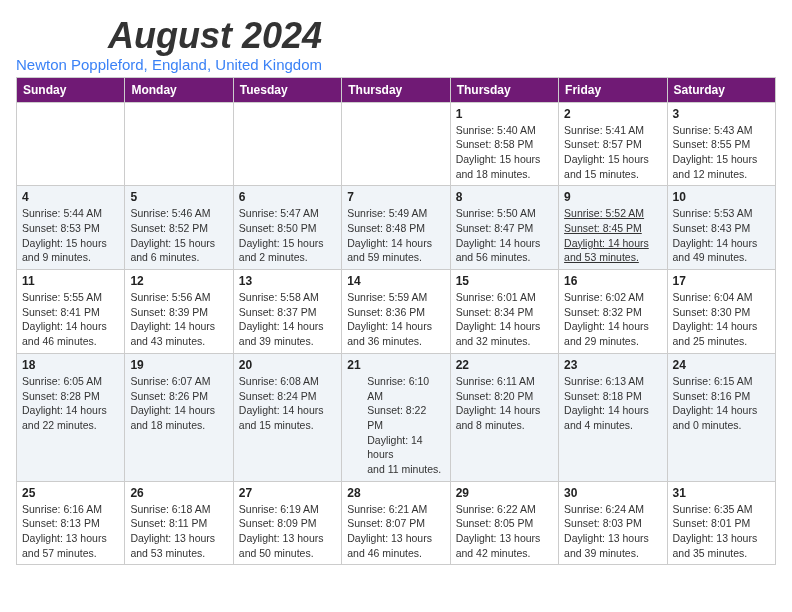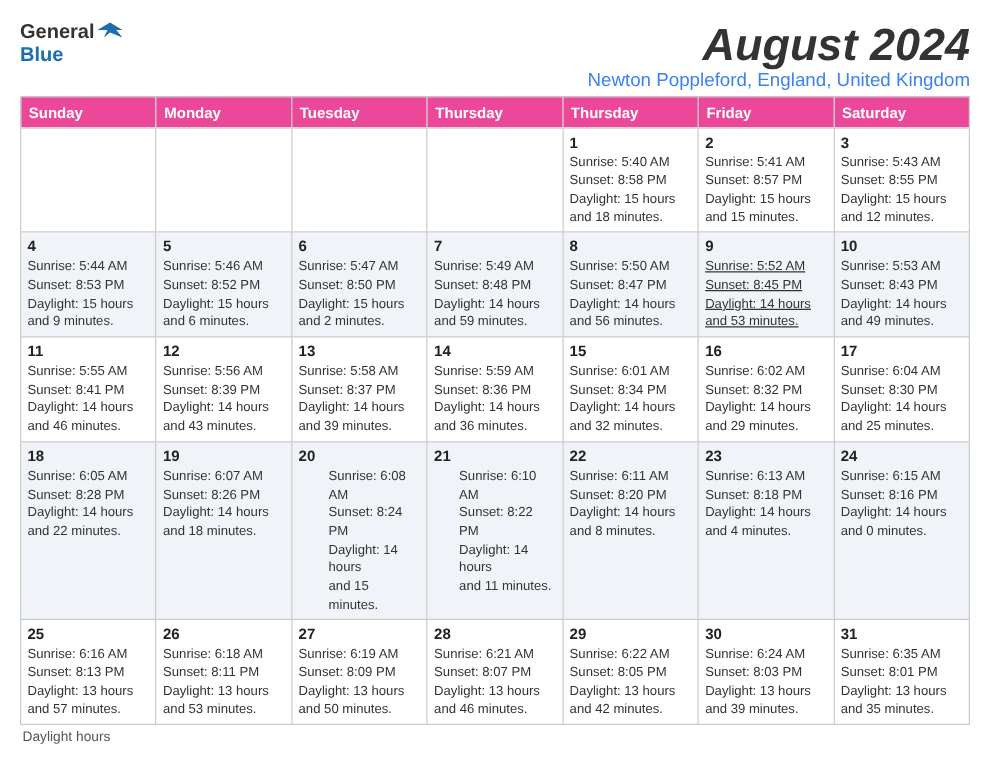--- a/index.html
+++ b/index.html
@@ -39,21 +39,21 @@
       color: #3b82f6;
       font-weight: normal;
     }
     .calendar-table {
       width: 100%;
       border-collapse: collapse;
       margin-top: 4px;
       font-size: 11px;
     }
     .calendar-table th {
-      background-color: #ec4899;
+      background-color: #701a75;
       color: #fff;
       text-align: left;
       padding: 5px 6px;
       font-size: 12px;
       font-weight: bold;
       border: 1px solid #ccc;
     }
     .calendar-table td {
       border: 1px solid #ccc;
       vertical-align: top;
@@ -86,31 +86,20 @@
       color: #555;
       margin-top: 4px;
       padding-left: 2px;
     }
   </style>
 </head>
 <body>
 
 <div class="container">
   <div class="header-row">
-    <div class="logo">
-    <div style="display:flex;flex-direction:column;align-items:flex-start;">
-      <div style="display:flex;align-items:center;gap:2px;">
-        <span style="font-size:16px;font-weight:bold;color:#333;">General</span>
-        <svg width="20" height="20" viewBox="0 0 20 20">
-          <polygon points="10,2 20,8 15,8 20,14 10,10 5,14 8,8 0,8" fill="#1a6faf"></polygon>
-        </svg>
-      </div>
-      <span style="font-size:16px;font-weight:bold;color:#1a6faf;">Blue</span>
-    </div>
-  </div>
     <div class="title-block">
       <div class="month-title">August 2024</div>
       <div class="location-title">Newton Poppleford, England, United Kingdom</div>
     </div>
   </div>
 
   <table class="calendar-table">
     <thead>
       <tr>
         <th>Sunday</th>
@@ -262,21 +251,21 @@
           </td>
           <td>
             <div class="day-number">19</div>
             <div class="day-info" style="white-space: pre-line;">Sunrise: 6:07 AM
 Sunset: 8:26 PM
 Daylight: 14 hours
 and 18 minutes.</div>
           </td>
           <td>
             <div class="day-number">20</div>
-            <div class="day-info" style="white-space: pre-line; margin-left: 24px;">Sunrise: 6:08 AM
+            <div class="day-info" style="white-space: pre-line;">Sunrise: 6:08 AM
 Sunset: 8:24 PM
 Daylight: 14 hours
 and 15 minutes.</div>
           </td>
           <td>
             <div class="day-number">21</div>
             <div class="day-info" style="white-space: pre-line; margin-left: 20px;">Sunrise: 6:10 AM
 Sunset: 8:22 PM
 Daylight: 14 hours
 and 11 minutes.</div>
@@ -350,14 +339,13 @@
             <div class="day-number">31</div>
             <div class="day-info" style="white-space: pre-line;">Sunrise: 6:35 AM
 Sunset: 8:01 PM
 Daylight: 13 hours
 and 35 minutes.</div>
           </td>
         </tr>
       </tbody>
   </table>
 
-  <div class="footer-note">Daylight hours</div>
 </div>
 
 </body></html>

